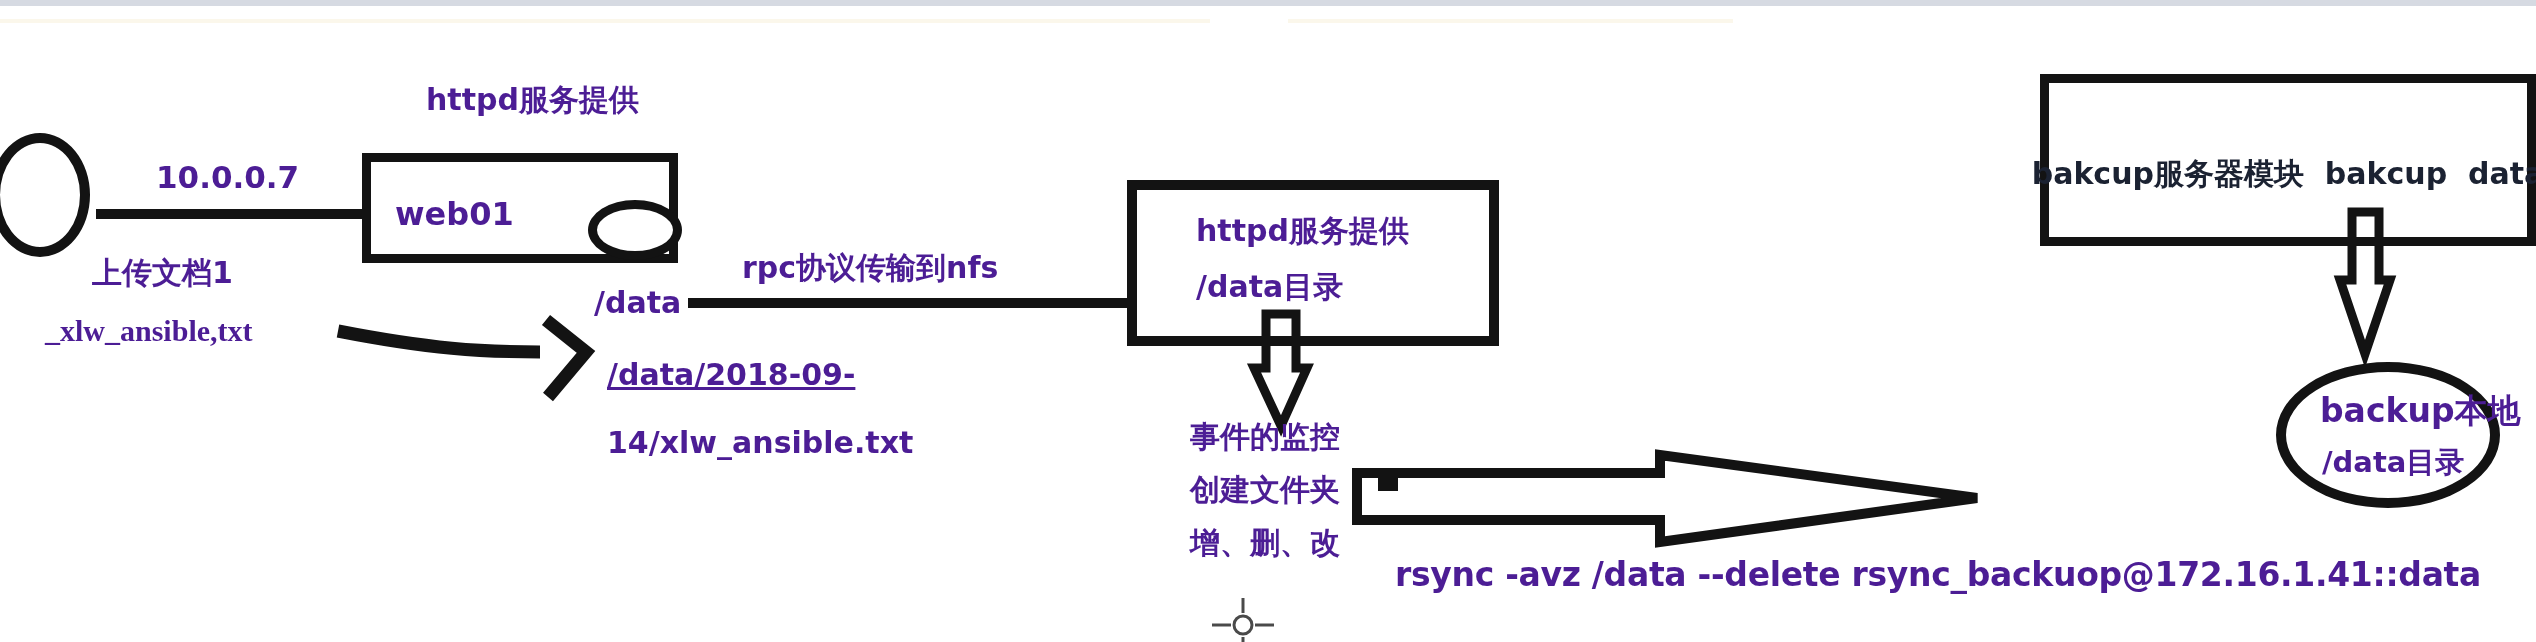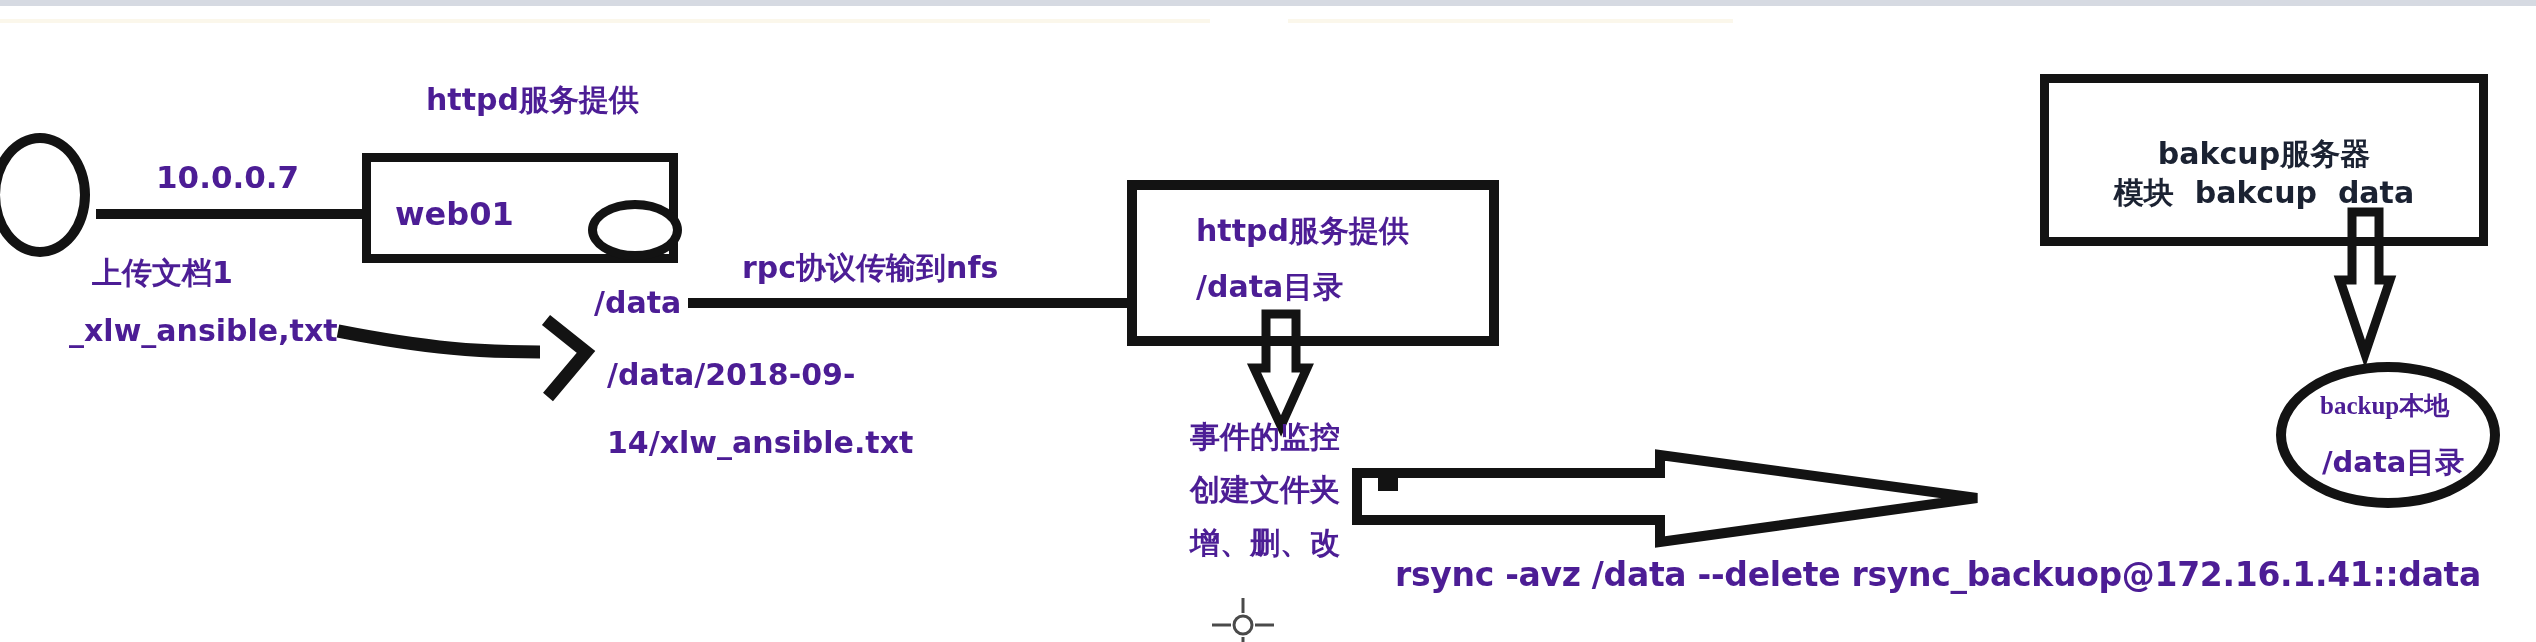--- a/index.html
+++ b/index.html
@@ -34,35 +34,35 @@
     border-radius:50%;
     box-sizing:border-box;
   }
   #user-circle{left:-10px;top:133px;width:100px;height:124px;background:#fff;z-index:2;}
   #web01-box{left:362px;top:153px;width:316px;height:110px;}
   #web01-label{left:395px;top:196px;font-size:32px;z-index:3;}
   #disk-ellipse{left:588px;top:200px;width:94px;height:60px;border-width:9px;background:#fff;z-index:3;}
   #httpd-label{left:426px;top:83px;}
   #ip-label{left:156px;top:160px;font-size:31px;}
   #upload-line1{left:92px;top:256px;}
-  #upload-line2{left:69px;top:314px;}
+  #upload-line2{left:45px;top:314px;font-family:Liberation Serif, serif;}
   #data-label{left:594px;top:286px;}
   #rpc-label{left:742px;top:251px;}
-  #dated-path1{left:607px;top:358px;}
+  #dated-path1{left:607px;top:358px;text-decoration:underline;}
   #dated-path2{left:607px;top:426px;}
   #nfs-box{left:1127px;top:180px;width:372px;height:166px;border-width:10px;}
   #nfs-line1{left:1196px;top:214px;z-index:3;}
   #nfs-line2{left:1196px;top:270px;z-index:3;}
   #events{left:1190px;top:420px;z-index:3;}
   #events .ev{height:53px;}
   #rsync-cmd{left:1395px;top:556px;font-size:33px;letter-spacing:-0.3px;}
-  #backup-box{left:2040px;top:74px;width:448px;height:172px;display:flex;flex-direction:column;align-items:center;justify-content:center;padding-top:26px;text-align:right;}
+  #backup-box{left:2040px;top:74px;width:496px;height:172px;display:flex;align-items:center;justify-content:center;padding-top:26px;text-align:right;}
   #backup-box .bt{font-weight:bold;color:#1b2232;font-size:30px;white-space:pre;line-height:1.3;}
   #backup-ellipse{left:2276px;top:362px;width:224px;height:146px;background:#fff;z-index:2;}
-  #backup-ell-line1{left:2320px;top:392px;z-index:3;font-size:25px;font-family:Liberation Serif, serif;}
+  #backup-ell-line1{left:2320px;top:392px;z-index:3;font-size:33px;}
   #backup-ell-line2{left:2322px;top:446px;z-index:3;font-size:29px;}
 </style>
 </head>
 <body>
 
 <div id="stage">
 
   <div class="topbar"></div>
   <div class="creamline" style="left:0;width:1210px;"></div>
   <div class="creamline" style="left:1288px;width:445px;"></div>

